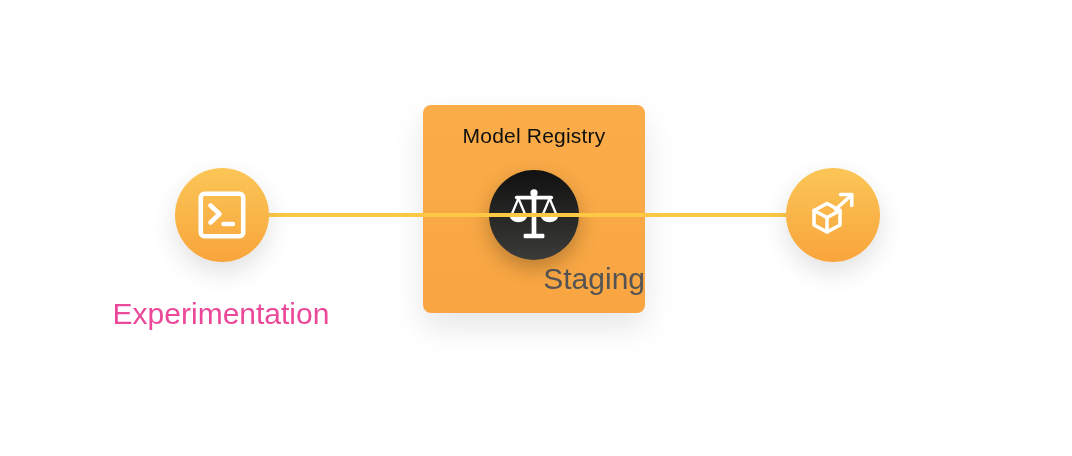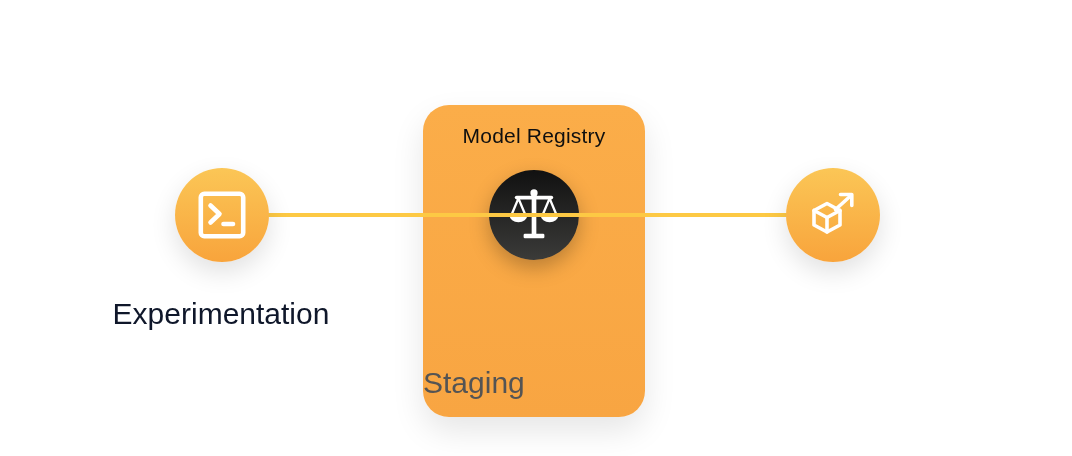--- a/index.html
+++ b/index.html
@@ -27,43 +27,43 @@
     background: #fdc944;
     z-index: 2;
   }
 
   
   .registry-card {
     position: absolute;
     left: 423px;
     top: 105px;
     width: 222px;
-    height: 312px;
-    border-radius: 26px;
+    height: 208px;
+    border-radius: 8px;
     background: linear-gradient(180deg, #fbad49 0%, #f8a542 100%);
     box-shadow: 0 14px 32px rgba(0,0,0,0.10);
     z-index: 1;
   }
   .card-title {
     position: absolute;
     top: 19px;
     left: 0;
     width: 100%;
     text-align: center;
     font-size: 21px;
     font-weight: 500;
     color: #0f0f0f;
     letter-spacing: 0.2px;
   }
   .card-label {
     position: absolute;
     bottom: 17px;
     left: 0;
     width: 100%;
-    text-align: left;
+    text-align: right;
     font-size: 30px;
     color: #545454;
   }
 
   
   .node-circle {
     position: absolute;
     width: 94px;
     height: 94px;
     border-radius: 50%;
@@ -87,21 +87,21 @@
     background: linear-gradient(180deg, #111111 0%, #3b3b39 100%);
     box-shadow: 0 8px 20px rgba(0,0,0,0.25);
   }
 
   
   .stage-label {
     position: absolute;
     top: 297px;
     transform: translateX(-50%);
     font-size: 30px;
-    color: #0f172a;
+    color: #ec4899;
     white-space: nowrap;
     z-index: 2;
   }
   .label-left  { left: 221px; }
   .label-right { left: 843px; }
 
   .icon-svg { display: block; }
 </style>
 </head>
 <body>

